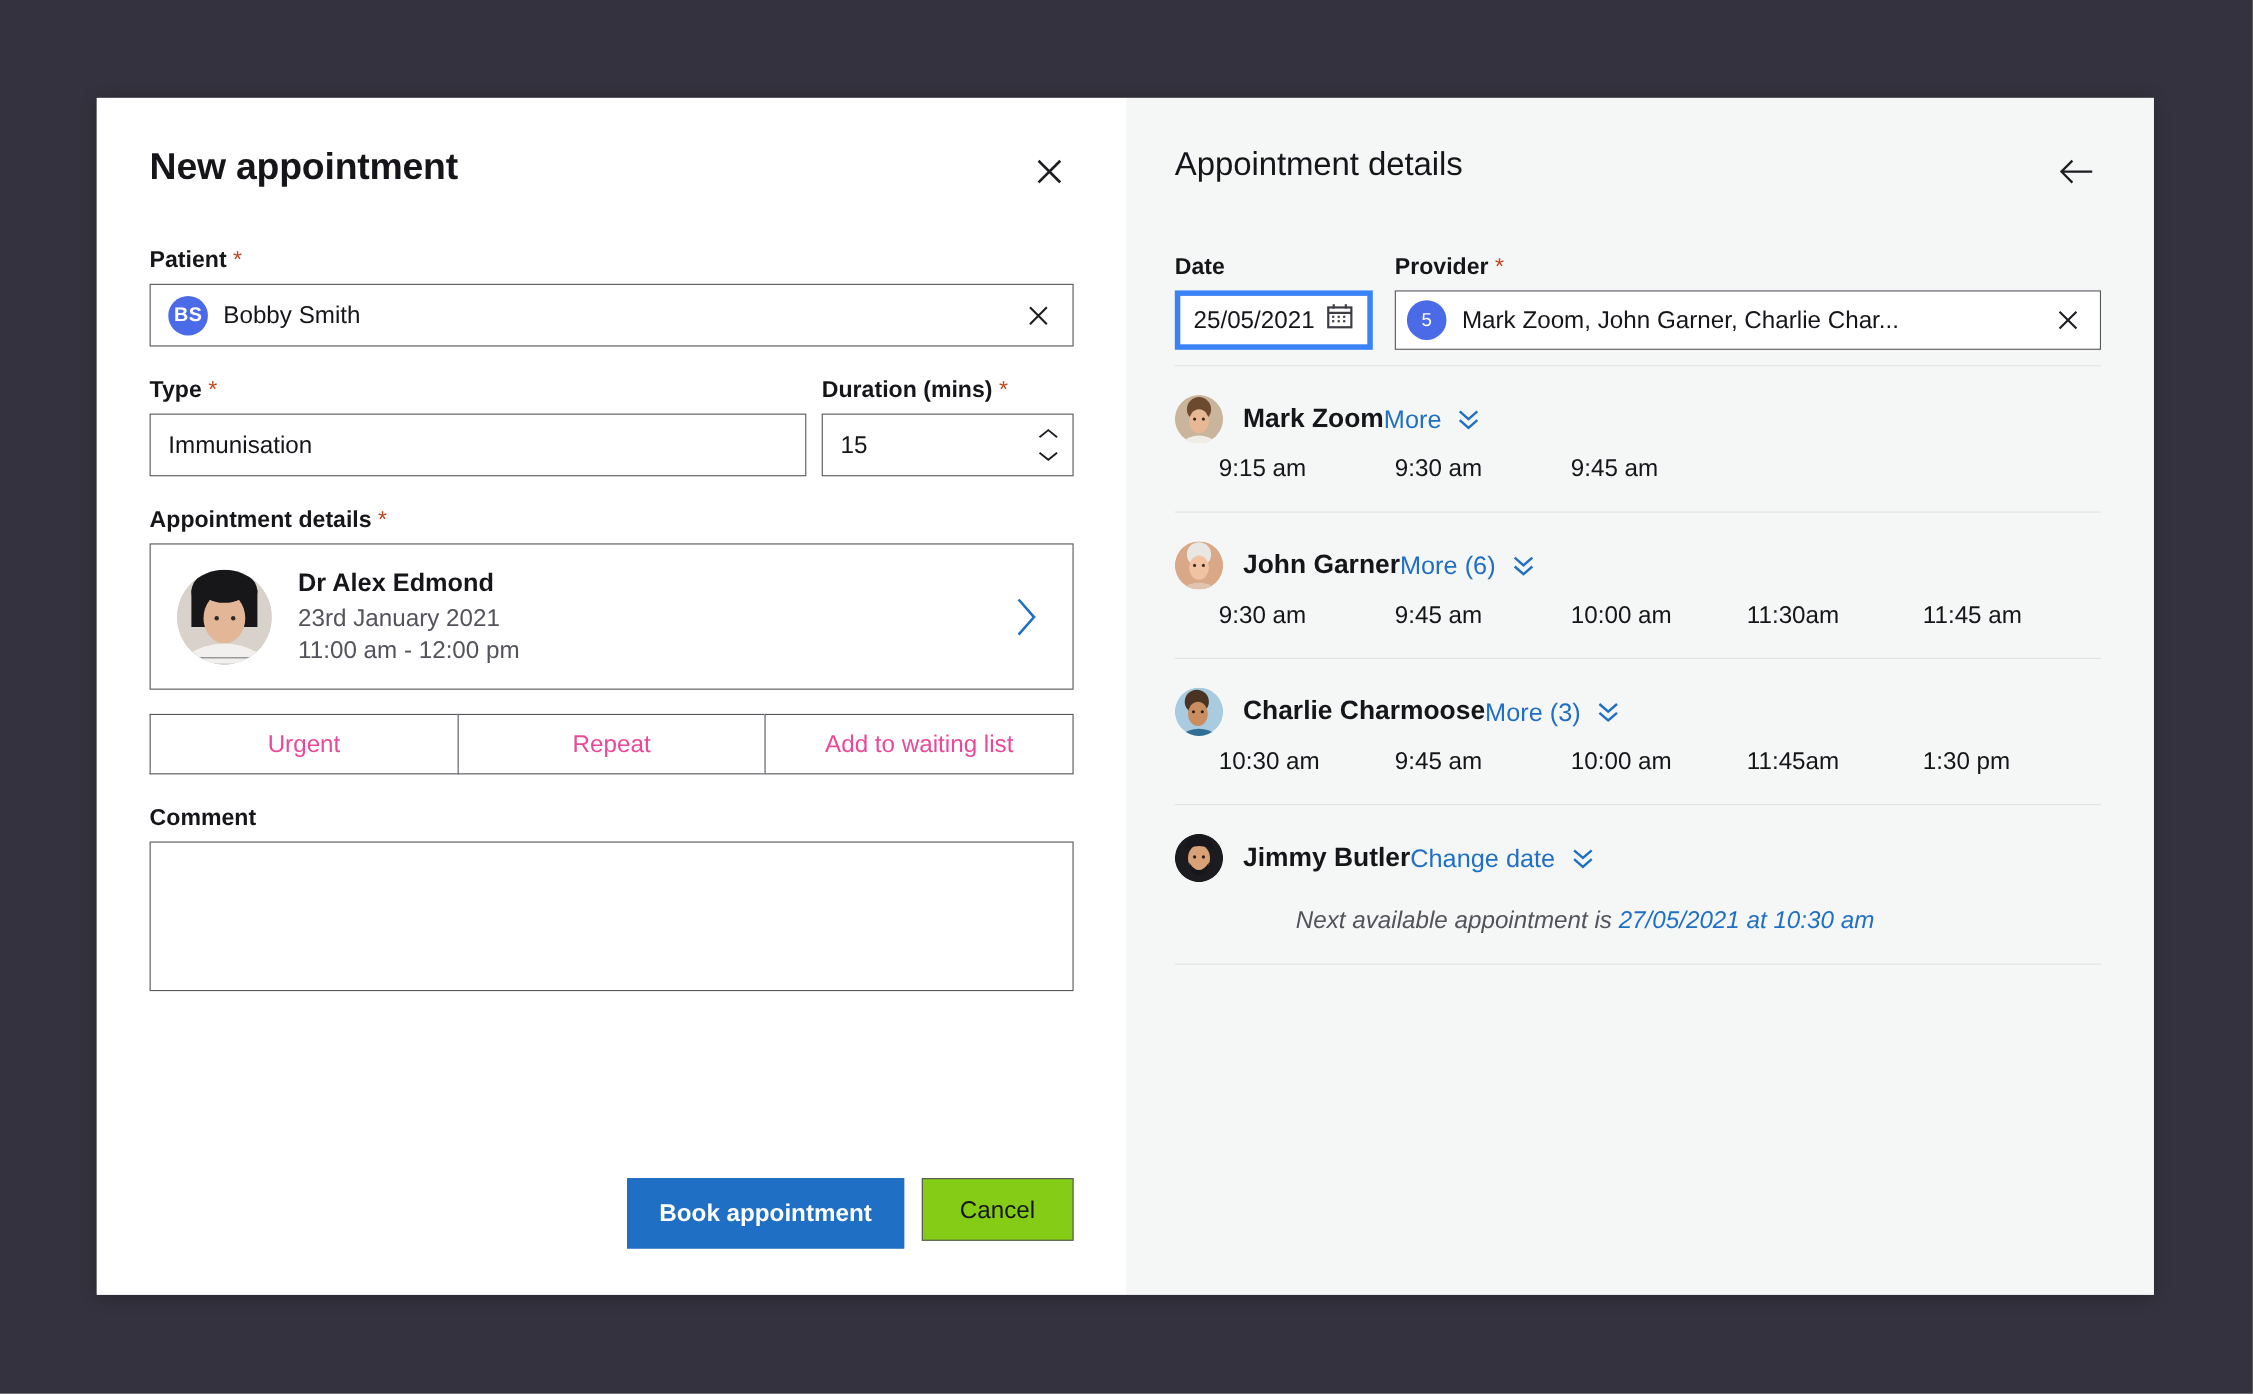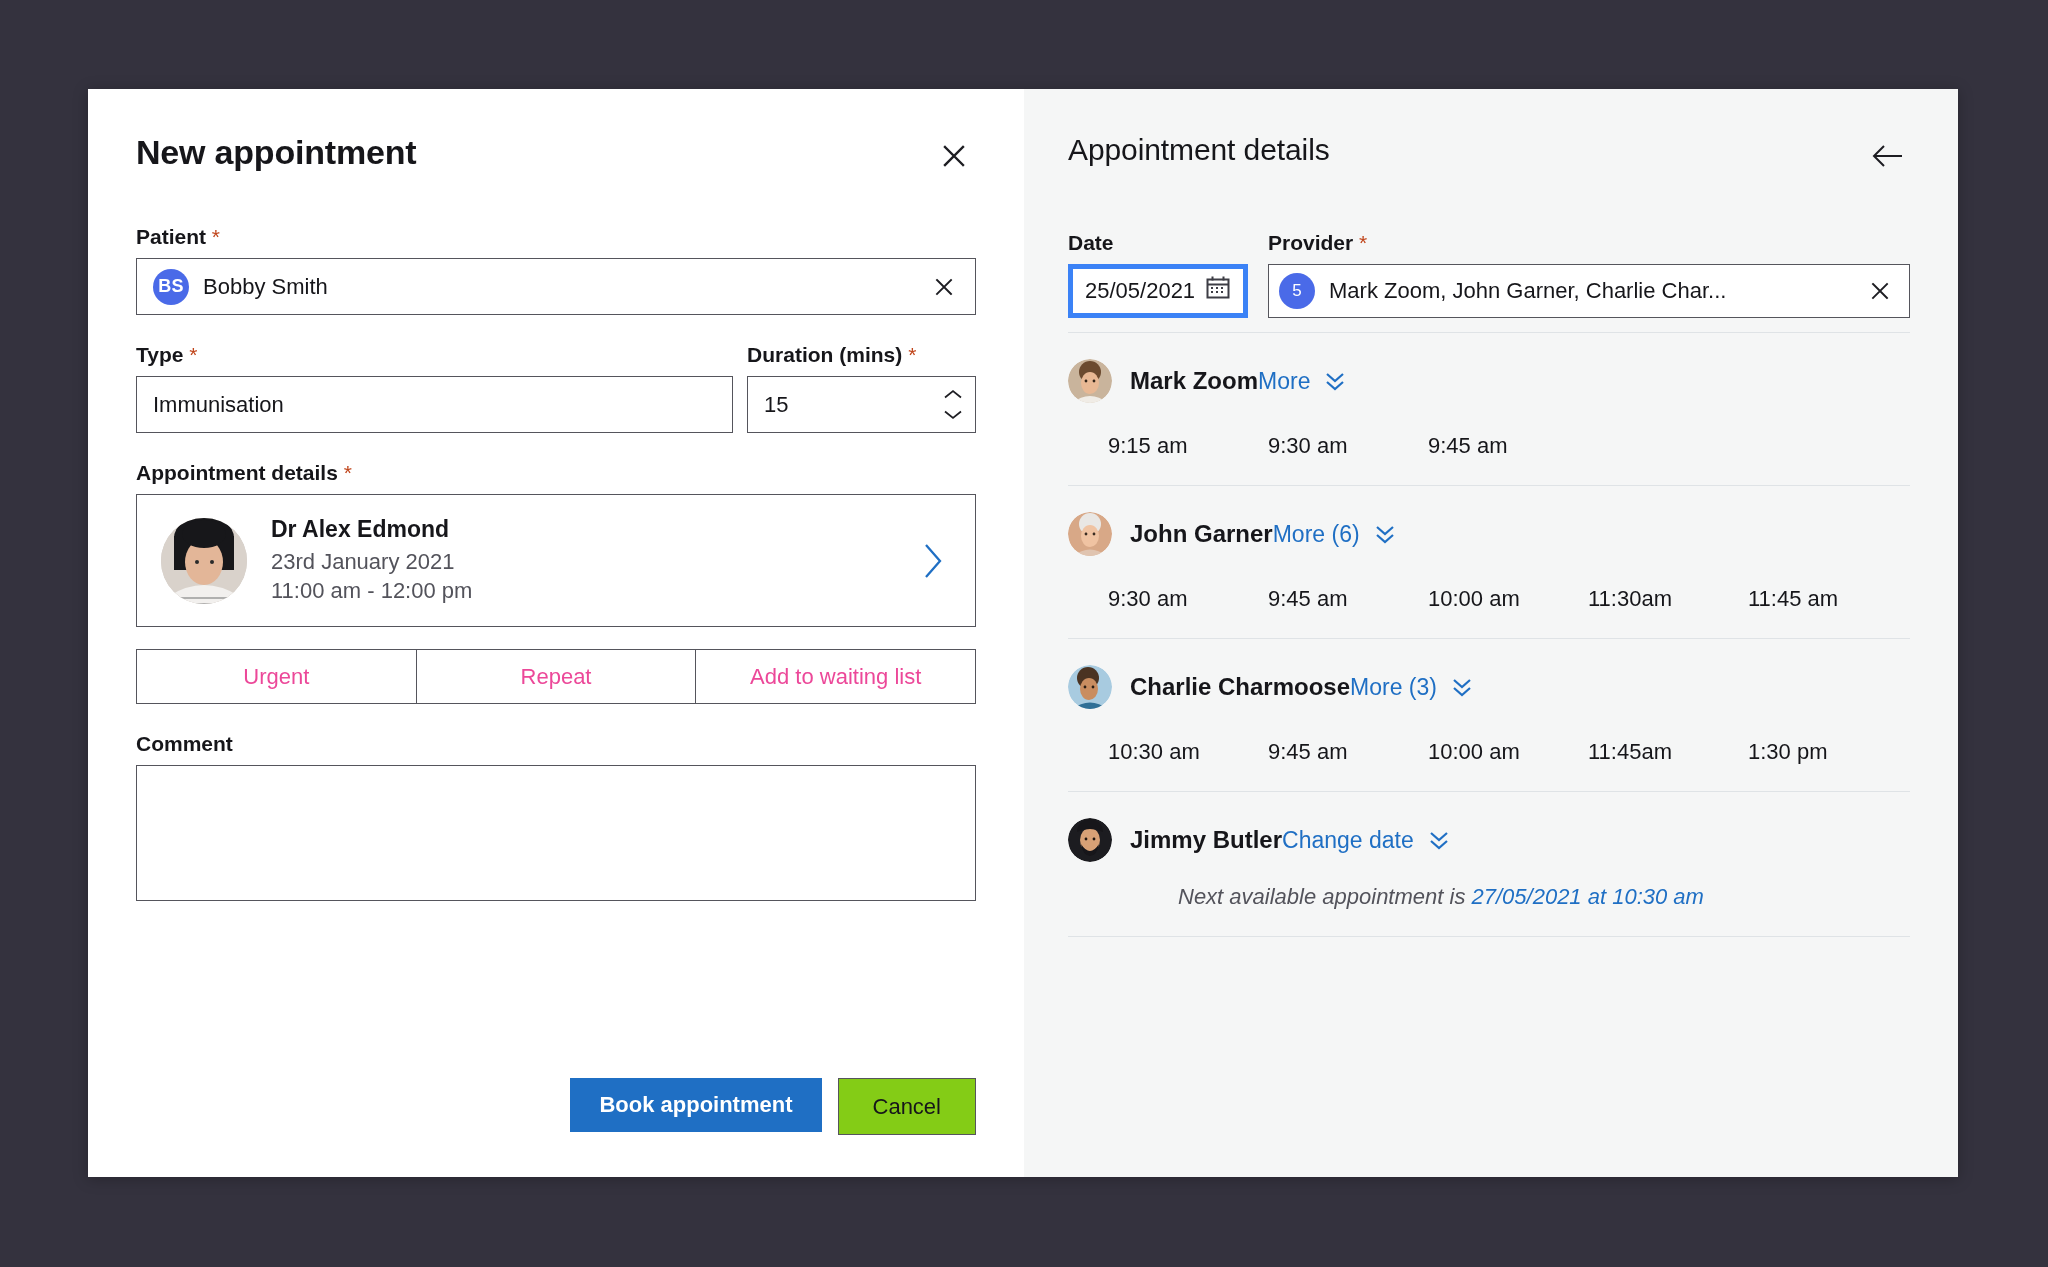--- a/index.html
+++ b/index.html
@@ -176,21 +176,21 @@
     position: absolute;
     right: 48px;
     bottom: 42px;
     display: flex;
     gap: 16px;
   }
   .btn-primary {
     background: #1f6fc4;
     color: #fff;
     border: 1px solid #1f6fc4;
-    height: 54px;
+    height: 64px;
     padding: 0 28px;
     font-size: 22px;
     font-weight: bold;
     cursor: pointer;
     font-family: "Liberation Sans", sans-serif;
   }
   .btn-secondary {
     background: #84cc16;
     color: #16161a;
     border: 1px solid #55555c;
@@ -265,21 +265,21 @@
   }
   .prov-name { font-size: 24px; font-weight: bold; color: #16161a; }
   .more-link {
     display: flex; align-items: center; gap: 12px;
     color: #1f6fc4; font-size: 23px; cursor: pointer;
   }
 
   .slots {
     display: grid;
     grid-template-columns: repeat(5, 160px);
-    margin-top: 30px;
+    margin-top: 10px;
     padding-left: 40px;
   }
   .slot {
     font-size: 22px;
     color: #16161a;
     cursor: pointer;
   }
 
   .next-avail {
     margin-top: 22px;

